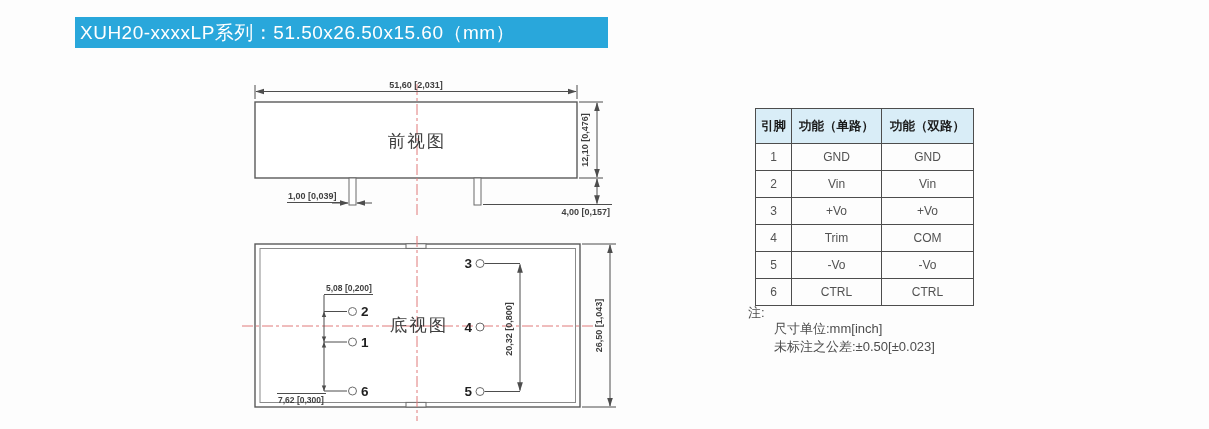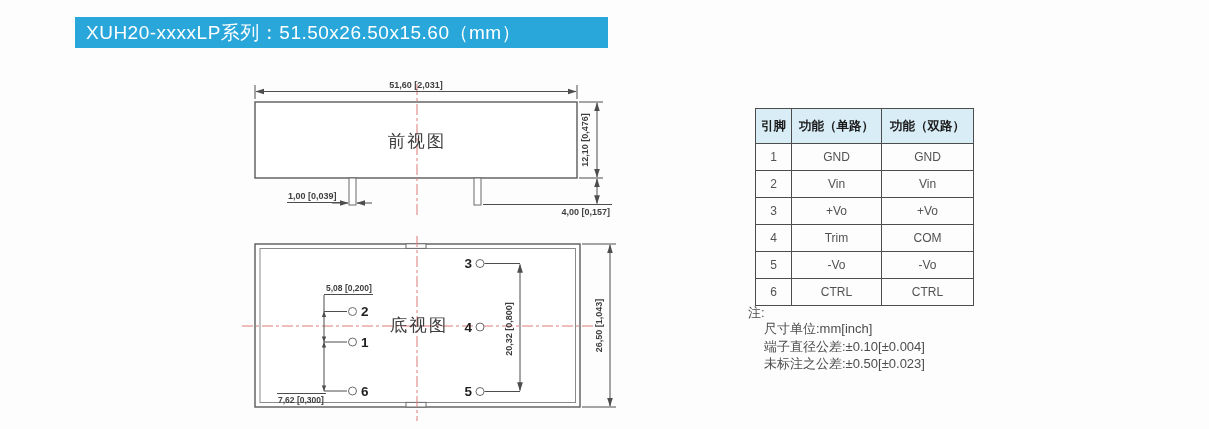--- a/index.html
+++ b/index.html
@@ -1,39 +1,39 @@
 <!DOCTYPE html>
 <html><head>
 <meta charset="utf-8">
 <style>
   html,body{margin:0;padding:0;background:#ffffff;}
   .page{position:relative;width:1209px;height:429px;background:#fdfdfd;overflow:hidden;
         font-family:"Liberation Sans",sans-serif;}
   .banner{position:absolute;left:75px;top:17px;width:533px;height:31px;background:#29a7db;
-          color:#ffffff;font-size:19px;line-height:31px;padding-left:11px;box-sizing:border-box;
+          color:#ffffff;font-size:19px;line-height:31px;padding-left:5px;box-sizing:border-box;
           letter-spacing:.5px;white-space:nowrap;}
   svg.drawing{position:absolute;left:0;top:0;}
   svg .ln{stroke:#4d4d4d;stroke-width:1;fill:none;}
   svg .box{stroke:#5a5a5a;stroke-width:1.4;fill:#ffffff;}
   svg .inner{stroke:#8a8a8a;stroke-width:1;fill:none;}
   svg .pin{stroke:#6b6b6b;stroke-width:1;fill:#ffffff;}
   svg .center{stroke:#e07b7b;stroke-width:1;fill:none;stroke-dasharray:11 3 3 3;}
   svg text{fill:#3f3f3f;}
   svg .dim{font-family:"Liberation Sans",sans-serif;font-size:9px;font-weight:bold;}
   svg .dimS{font-family:"Liberation Sans",sans-serif;font-size:8.5px;font-weight:bold;}
   svg .pinno{font-family:"Liberation Sans",sans-serif;font-size:13.5px;font-weight:bold;fill:#1f1f1f;}
   svg .viewlab{font-family:"Liberation Serif","DejaVu Serif",serif;font-size:17.5px;fill:#3f3f3f;letter-spacing:2px;}
   table.pins{position:absolute;left:755px;top:108px;border-collapse:collapse;table-layout:fixed;
              font-family:"Liberation Sans",sans-serif;border-radius:32px;}
   table.pins th,table.pins td{border:1px solid #4d4d4d;text-align:center;padding:0;}
   table.pins th{background:#d9edf7;color:#1a1a1a;font-size:12.5px;font-weight:bold;height:34px;}
   table.pins td{color:#525252;font-size:12px;height:26px;background:#fdfdfd;}
   .notes{position:absolute;left:748px;top:304px;color:#4d4d4d;font-size:13px;}
   .notes .lbl{margin:0;}
-  .notes .body{margin-left:16px;line-height:17.5px;margin-top:-2px;}
+  .notes .body{margin-left:26px;line-height:17.5px;margin-top:-2px;}
 </style>
 </head>
 <body>
 
 <div class="page">
 
   <div class="banner">XUH20-xxxxLP系列：51.50x26.50x15.60（mm）</div>
 
   <svg class="drawing" width="1209" height="429" viewBox="0 0 1209 429">
     <defs>
@@ -169,18 +169,17 @@
         <td>CTRL</td>
         <td>CTRL</td>
       </tr>
     </tbody>
   </table>
 
   <div class="notes">
     <div class="lbl">注:</div>
     <div class="body">
       <div>尺寸单位:mm[inch]</div>
-      <div>端子直径公差:±0.10[±0.004]</div>
       <div>未标注之公差:±0.50[±0.023]</div>
     </div>
   </div>
 
 </div>
 
 </body></html>

